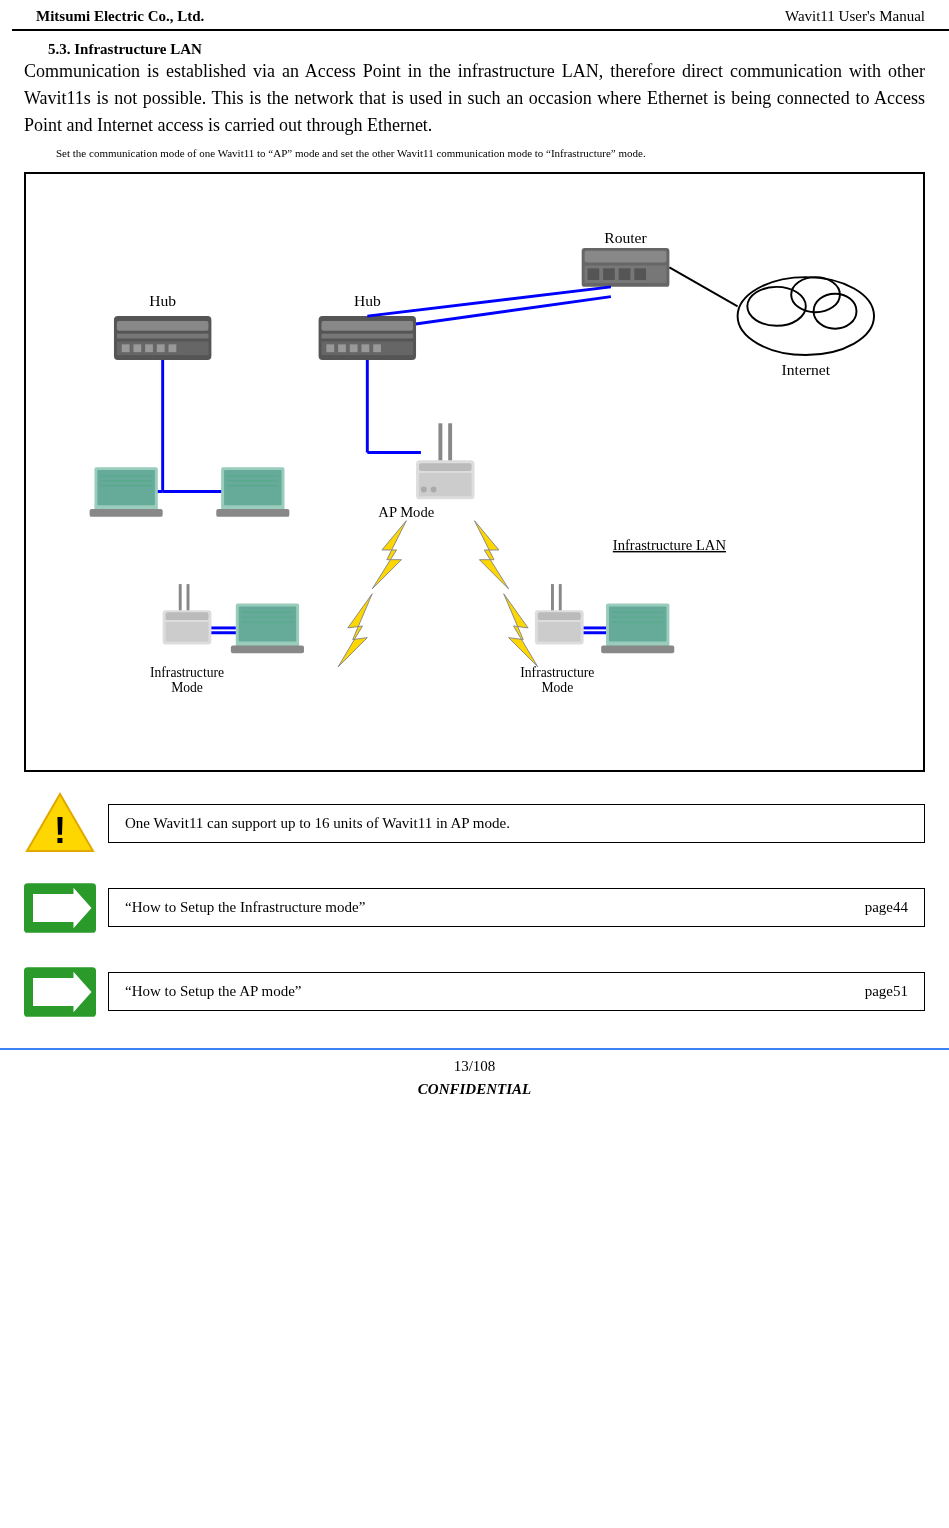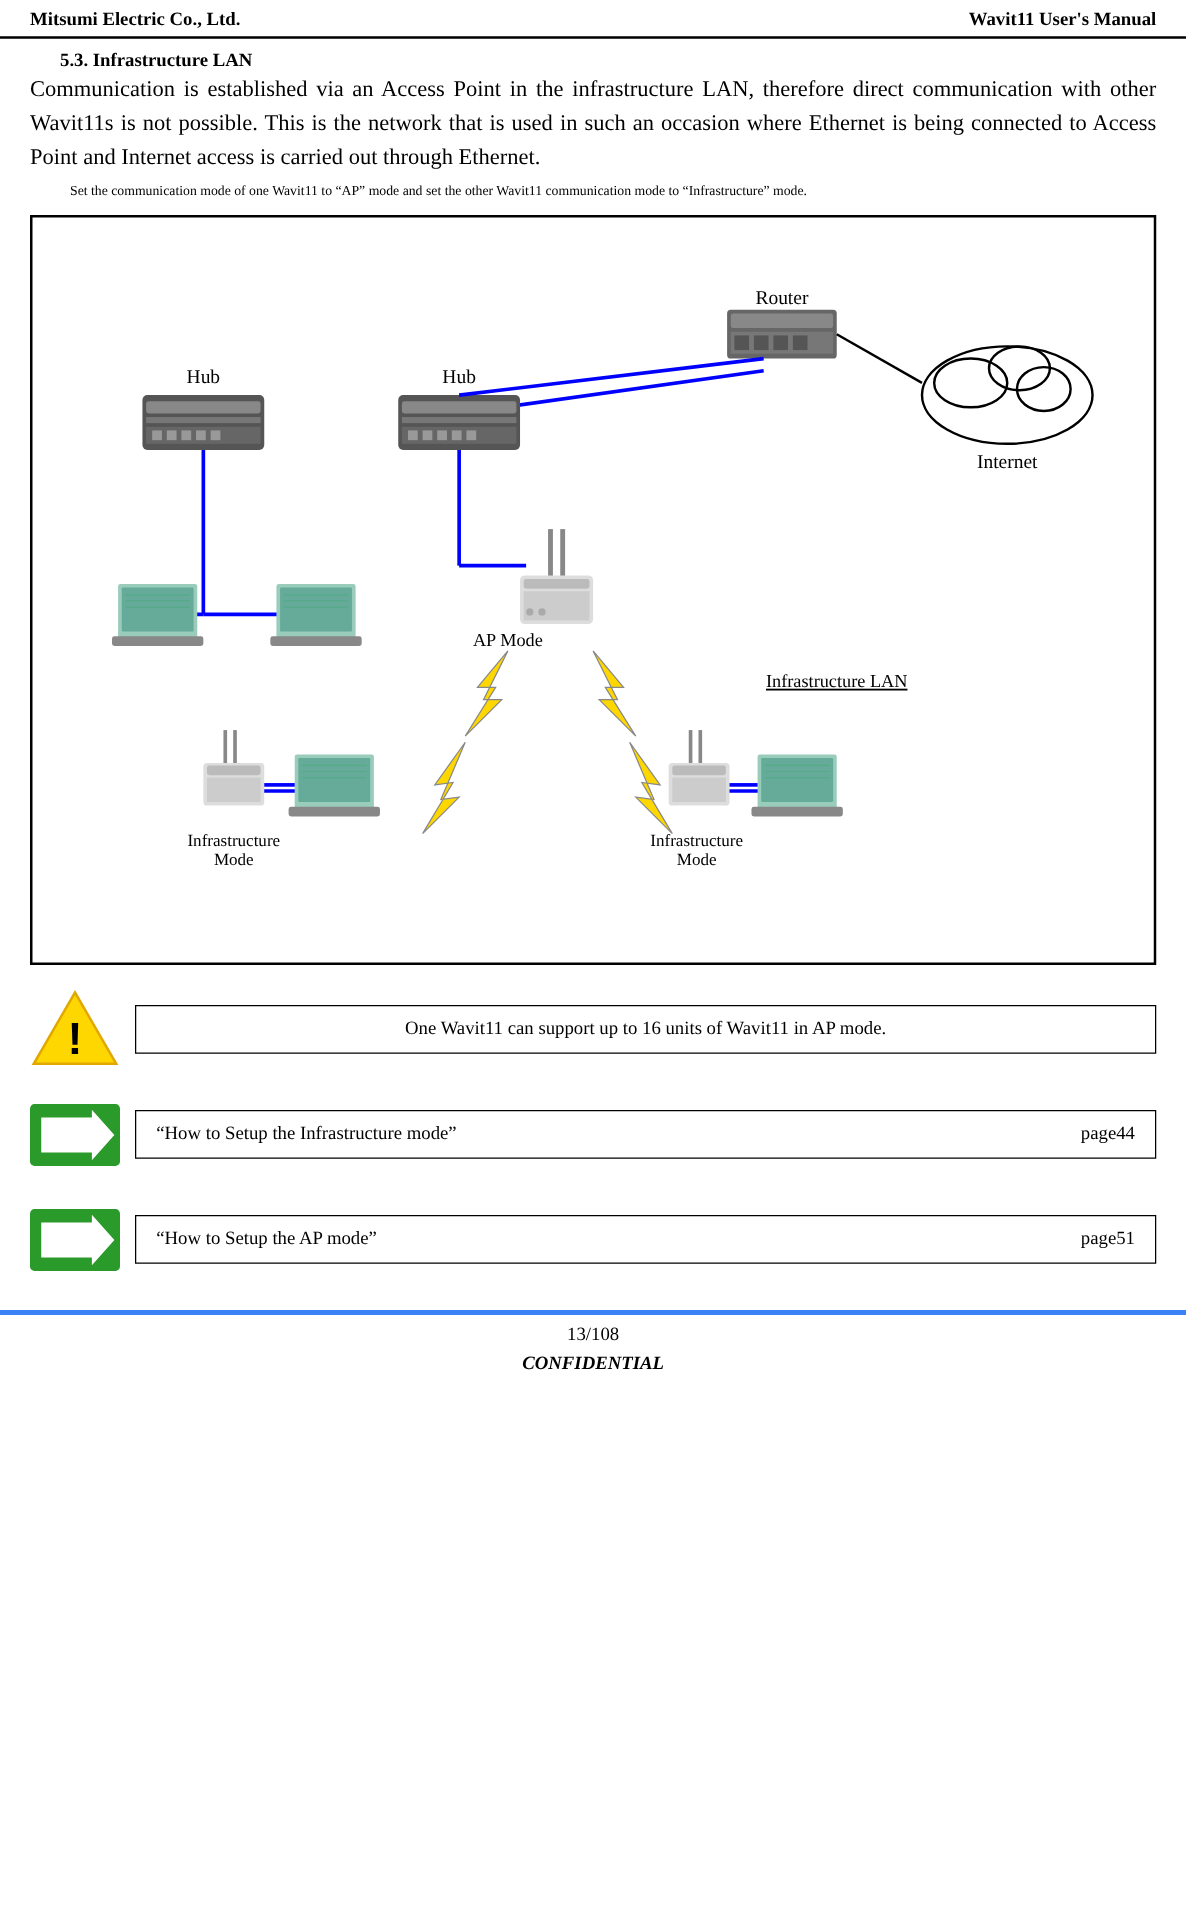--- a/index.html
+++ b/index.html
@@ -11,27 +11,28 @@
       background: #fff;
       color: #000;
     }
     .page-header {
       display: flex;
       justify-content: space-between;
       align-items: center;
       padding: 8px 24px 4px 24px;
       border-bottom: 2px solid #000;
       margin-bottom: 6px;
+      margin-left: 12px;
     }
     .page-header-left {
       font-weight: bold;
       font-size: 15px;
     }
     .page-header-right {
-      font-weight: bold;
+      font-weight: normal;
       font-size: 15px;
     }
     .content {
       padding: 4px 24px 0 24px;
     }
     .section-title {
       font-size: 15px;
       font-weight: bold;
       margin-bottom: 0;
       text-indent: 24px;
@@ -88,36 +89,35 @@
       font-size: 15px;
       display: flex;
       justify-content: space-between;
       align-items: center;
     }
     .info-text-only {
       flex: 1;
       border: 1.5px solid #000;
       padding: 10px 16px;
       font-size: 15px;
-      text-align: center;
     }
 
     
     .warning-icon {
       width: 70px;
       height: 70px;
     }
     
     .arrow-icon {
       width: 72px;
       height: 52px;
     }
 
     .page-footer {
-      border-top: 4px solid #3b82f6;
+      border-top: 2px solid #3b82f6;
       text-align: center;
       padding: 8px 0 4px 0;
       margin-top: 20px;
     }
     .page-num {
       font-size: 15px;
       margin-bottom: 6px;
     }
     .confidential {
       font-size: 15px;

